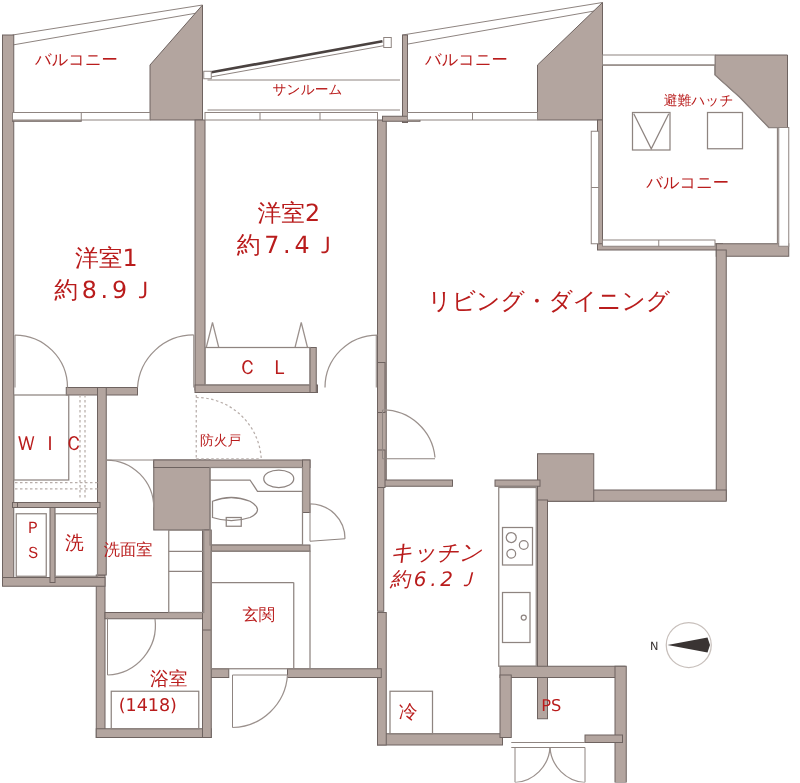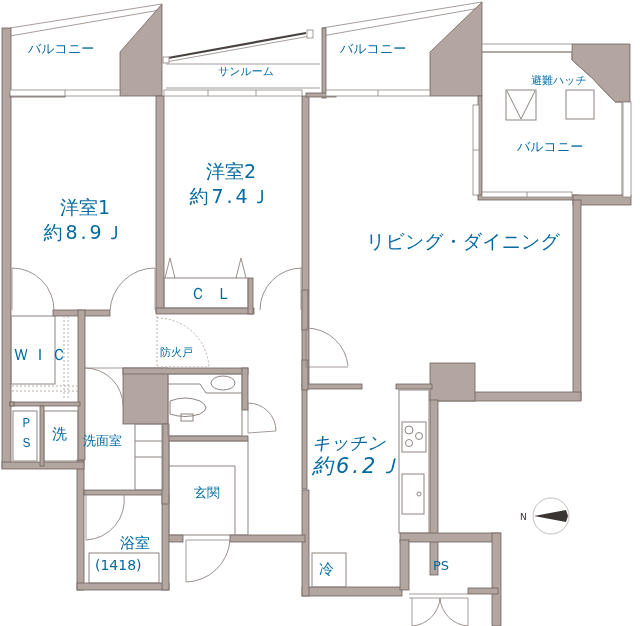--- a/index.html
+++ b/index.html
@@ -6,21 +6,21 @@
     body { width: 640px; height: 626px; position: relative; overflow: hidden;
            font-family: "DejaVu Sans", "Liberation Sans", sans-serif; color: #3a3433; }
     #plan { position: absolute; left: 0; top: 0; width: 640px; height: 626px; }
     .wall { fill: #b3a59f; stroke: #6e6360; stroke-width: 0.8; }
     .thin { fill: none; stroke: #8e8480; stroke-width: 1; }
     .win { fill: #ffffff; stroke: #8e8480; stroke-width: 0.8; }
     .swing { fill: none; stroke: #9b918d; stroke-width: 1; }
     .dot { fill: none; stroke: #b8aeaa; stroke-width: 1; stroke-dasharray: 2 2; }
     .rail { fill: none; stroke: #8e8480; stroke-width: 0.8; }
     .sash { stroke: #4a4240; stroke-width: 2.2; }
-    .lbl { position: absolute; white-space: nowrap; color: #0369a1; line-height: 1; }
+    .lbl { position: absolute; white-space: nowrap; color: #b91c1c; line-height: 1; }
     .room { font-size: 19px; text-align: center; }
     .room .sub { display: block; margin-top: 6px; letter-spacing: 3px; }
     .small { font-size: 13px; }
     .tiny { font-size: 11px; }
   </style>
 </head>
 <body>
 
 <svg id="plan" viewBox="0 0 640 626" xmlns="http://www.w3.org/2000/svg">
 
@@ -235,26 +235,26 @@
 <span class="lbl small" style="left:517px;top:140px;">バルコニー</span>
 
 <div class="lbl room" style="left:30px;top:162px;width:110px;margin-top:36px;">
   <span>洋室1</span>
   <span class="sub">約8.9Ｊ</span>
 </div>
 <div class="lbl room" style="left:176px;top:162px;width:110px;">
   <span>洋室2</span>
   <span class="sub">約7.4Ｊ</span>
 </div>
-<div class="lbl room" style="left:348px;top:232px;width:230px;">
+<div class="lbl room" style="left:324px;top:232px;width:230px;">
   <span>リビング・ダイニング</span>
 </div>
 <div class="lbl room" style="left:312px;top:434px;text-align:left;font-size:18px;font-style:italic;">
   <span>キッチン</span>
-  <span class="sub" style="font-size:21px;margin-top:4px;">約6.2Ｊ</span>
+  <span class="sub" style="font-size:16px;margin-top:4px;">約6.2Ｊ</span>
 </div>
 
 <span class="lbl" style="left:190px;top:286px;font-size:16px;letter-spacing:10px;">ＣＬ</span>
 <span class="lbl" style="left:13px;top:347px;font-size:16px;letter-spacing:3px;">ＷＩＣ</span>
 <span class="lbl tiny" style="left:160px;top:333px;margin-top:14px;">防火戸</span>
 
 <span class="lbl small" style="left:20px;top:416px;">Ｐ</span>
 <span class="lbl small" style="left:20px;top:436px;">Ｓ</span>
 <span class="lbl" style="left:52px;top:427px;font-size:15px;">洗</span>
 <span class="lbl small" style="left:83px;top:434px;">洗面室</span>

